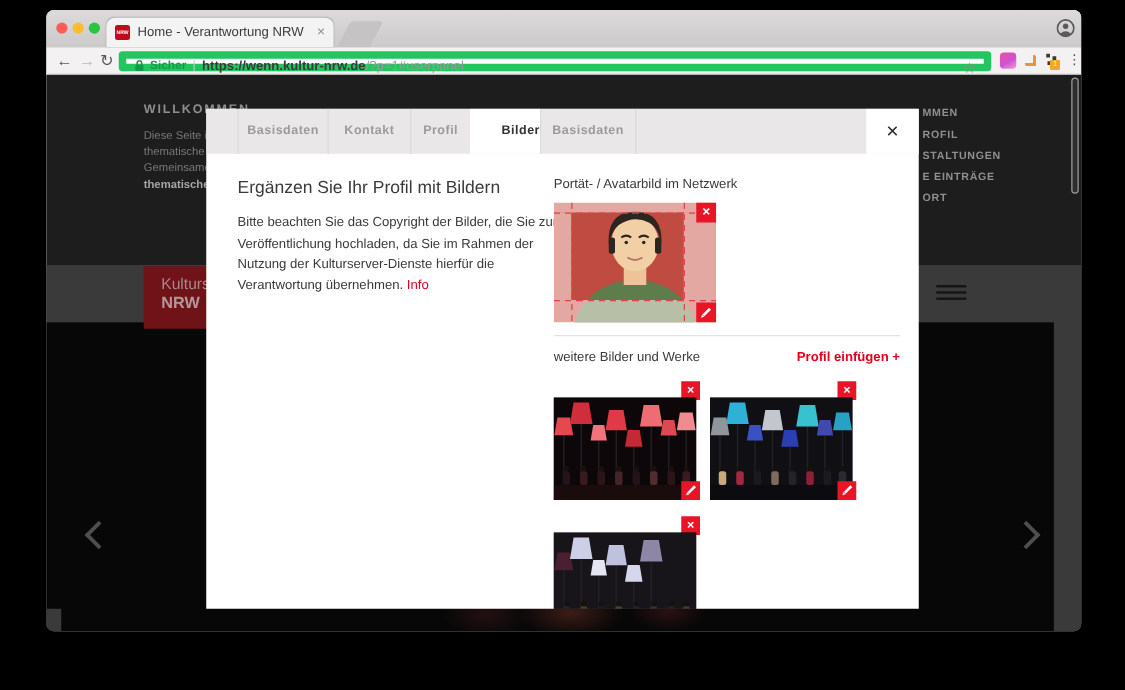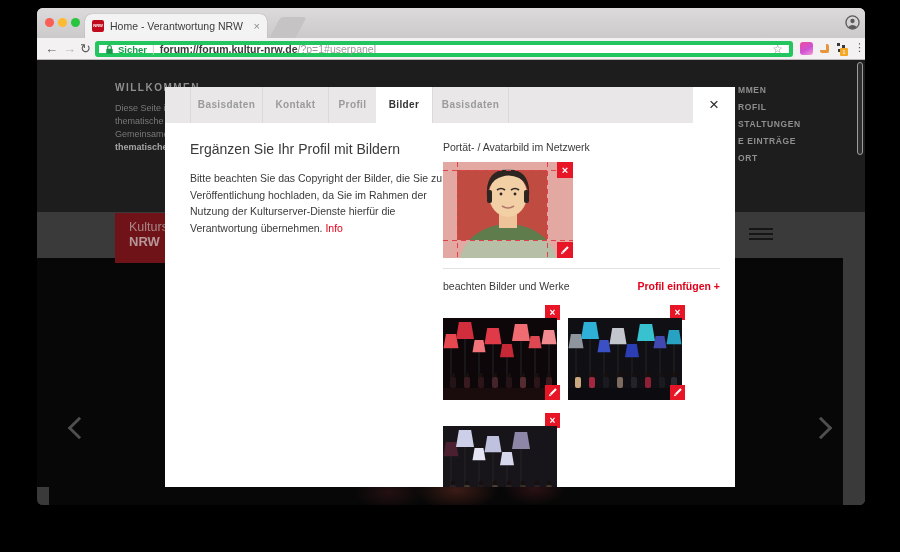--- a/index.html
+++ b/index.html
@@ -27,22 +27,22 @@
                overflow:hidden; flex:1 1 auto; }
   .tab-close { font-size:11px; color:#8b8b8b; margin-left:4px; }
   .newtab { left:238px; top:9px; width:26px; height:21px; background:#c6c3c4;
             transform:skewX(-28deg); border-radius:3px 3px 0 0; }
   .profile-ico { left:808px; top:7px; width:15px; height:15px; }
   .toolbar { left:0; top:30px; width:828px; height:22px; background:#f3f1f2;
              border-bottom:1px solid #b9b7b8; }
   .navbtn { top:3px; font-size:13px; color:#5a5a5a; line-height:16px; }
   .navbtn.disabled { color:#b9b9b9; }
   .addrbar { left:58px; top:3px; width:698px; height:16px; background:#fff;
-             border:4px solid #22c55e; border-radius:3px; display:flex;
-             align-items:center; padding:0 6px; }
+             border:6px solid #22c55e; border-radius:3px; display:flex;
+             align-items:flex-start; padding:0 6px; }
   .secure { color:#18984b; font-size:9.5px; font-weight:bold; margin-left:4px; }
   .addr-div { color:#ccc; font-size:10px; margin:0 5px; }
   .url-domain { color:#3a3a3a; font-size:10.5px; font-weight:bold; white-space:nowrap; }
   .url-path { color:#9a9a9a; font-size:10.5px; white-space:nowrap; }
   .star { margin-left:auto; color:#8b8b8b; font-size:12px; }
   .ext { top:4px; width:13px; height:13px; border-radius:3px; }
   .ext-pink { left:763px; background:linear-gradient(150deg,#ee4d9b,#cf52d4 55%,#f79bd3); }
   .ext-orange { left:781px; background:transparent; }
   .ext-orange span { position:absolute; left:2px; top:2px; width:9px; height:9px;
                      border-left:3px solid #e8943a; border-top:3px solid #e8943a;
@@ -81,21 +81,21 @@
   .chev-r { left:776px; top:360px; transform:rotate(225deg); }
   .scroll-thumb { left:820px; top:2px; width:6px; height:93px; border:1px solid #9d9d9d;
                   border-radius:3px; background:#2e2e2e; }
 
   
   .modal { left:128px; top:27px; width:570px; height:400px; background:#fff; overflow:hidden; }
   .tabbar { left:0; top:0; width:570px; height:36px; background:#e9e7e7; }
   .mtab { position:absolute; top:0; height:36px; line-height:36px; text-align:center;
           font-size:10px; font-weight:bold; color:#9b9b9b; letter-spacing:.4px;
           border-left:1px solid #dbd9d9; }
-  .mtab.active { background:#fff; color:#333; border-left:none; }
+  .mtab.active { background:#fff; color:#333; border-left:none;text-align:right; }
   .t0 { left:25px;  width:72px; }
   .t1 { left:97px;  width:66px; }
   .t2 { left:163px; width:48px; }
   .t3 { left:211px; width:56px; }
   .t4 { left:267px; width:77px; border-right:1px solid #dbd9d9; }
   .modal-close { right:0; top:0; width:42px; height:36px; background:#fff; border:none;
                  font-size:17px; color:#2b2b2b; line-height:36px; text-align:center; cursor:pointer; }
   .intro-title { left:25px; top:54px; font-size:14px; color:#3a3a3a; }
   .copy-text { left:25px; top:83px; width:266px; font-size:10.5px; line-height:16.5px; color:#3a3a3a; }
   .red-link { color:#e2001a; text-decoration:none;margin-top:12px; }
@@ -157,21 +157,21 @@
     <span class="abs navbtn" style="left:8px">←</span>
     <span class="abs navbtn disabled" style="left:26px">→</span>
     <span class="abs navbtn" style="left:43px">↻</span>
     <div class="abs addrbar">
       <svg width="9" height="11" viewBox="0 0 10 12">
         <path d="M3 6 V3.6 a2 2 0 0 1 4 0 V6" stroke="#18984b" fill="none" stroke-width="1.4"></path>
         <rect x="1.4" y="5.2" width="7.2" height="5.6" rx="1" fill="#18984b"></rect>
       </svg>
       <span class="secure">Sicher</span>
       <span class="addr-div">|</span>
-      <span class="url-domain">forum://forum.kultur-nrw.de</span>
+      <span class="url-domain">https://wenn.kultur-nrw.de</span>
       <span class="url-path">/?p=1#userpanel</span>
       <span class="star">☆</span>
     </div>
     <span class="abs ext ext-pink"></span>
     <span class="abs ext ext-orange">
         <span></span>
       </span>
     <span class="abs ext ext-spark">
       <span class="spark-dot"></span>
       <span class="ext-badge">1</span>
@@ -257,21 +257,21 @@
         <button class="sq-btn pencil" style="bottom:0;right:0">
           <svg width="12" height="12" viewBox="0 0 16 16">
             <line x1="5" y1="11" x2="12" y2="4" stroke="#fff" stroke-width="2.8"></line>
             <path d="M2.5 13.5 L6 12.6 L3.6 10.2 Z" fill="#fff"></path>
           </svg>
         </button>
       </div>
 
 
       <div class="abs divider"></div>
-      <div class="abs gal-label">beachten Bilder und Werke</div>
+      <div class="abs gal-label">weitere Bilder und Werke</div>
       <a class="abs add-link">Profil einfügen +</a>
 
       <div class="thumb th1">
         <button class="xbtn">×</button>
         <div class="thumb-img"><svg width="100%" height="100%" viewBox="0 0 114 82" preserveAspectRatio="none">
               <rect width="114" height="82" fill="#0d0709"></rect>
               <line x1="8" y1="30.25" x2="8" y2="66" stroke="#232326" stroke-width="1.1"></line>
               <path d="M2.8999999999999995 16 L13.100000000000001 16 L15.5 30.25 L0.5 30.25 Z" fill="#e6484f"></path>
               <line x1="22" y1="21.099999999999998" x2="22" y2="66" stroke="#232326" stroke-width="1.1"></line>
               <path d="M15.879999999999999 4 L28.12 4 L31 21.099999999999998 L13 21.099999999999998 Z" fill="#d12e3d"></path>

